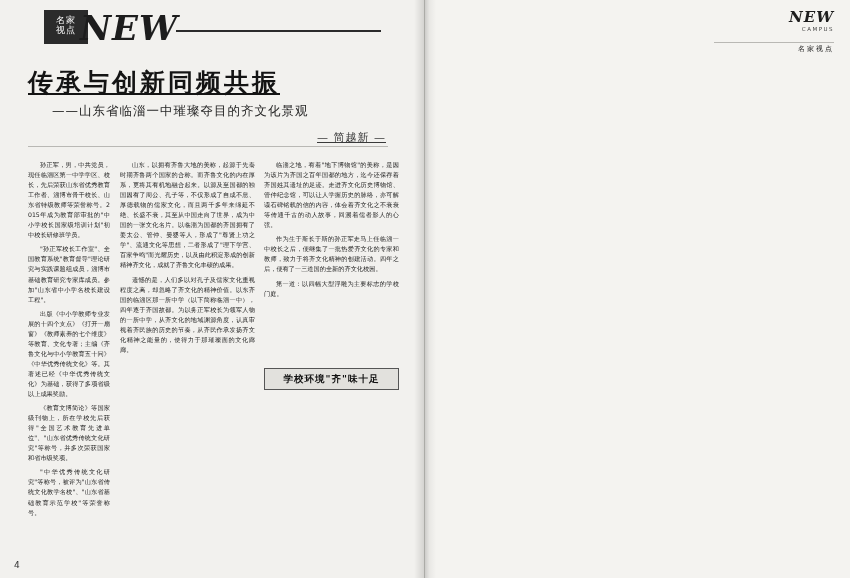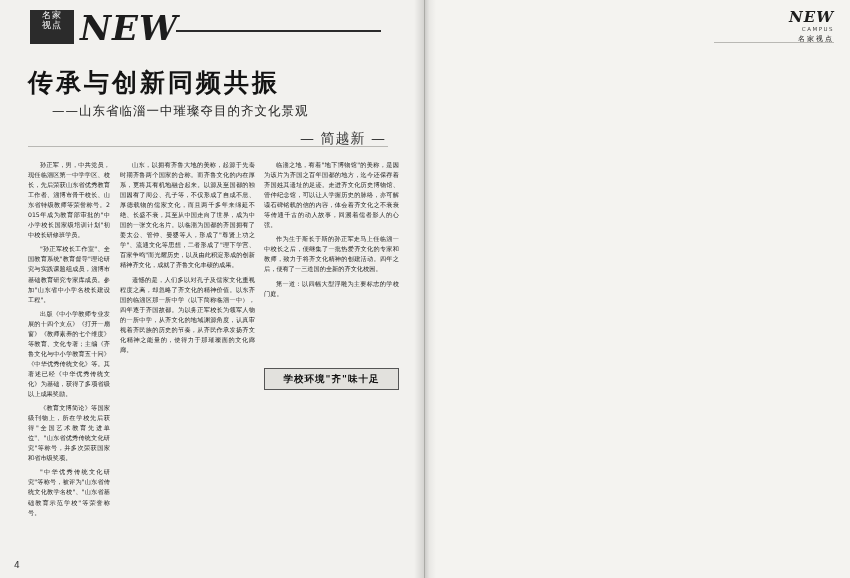--- a/index.html
+++ b/index.html
@@ -33,27 +33,28 @@
     background: linear-gradient(to right, rgba(0,0,0,0) 0%, rgba(0,0,0,0.12) 45%, rgba(0,0,0,0.16) 50%, rgba(0,0,0,0.05) 70%, rgba(0,0,0,0) 100%);
     pointer-events: none;
   }
 
   
   .masthead {
     position: absolute; left: 28px; top: 10px;
     width: 330px; height: 38px;
   }
   .mh-badge {
-    position: absolute; left: 2px; top: 0;
+    position: absolute; left: 16px; top: 0;
     width: 44px; height: 34px;
     background: #2b2b2b;
     color: #fff;
     font-size: 9px;
     line-height: 1.15;
     text-align: center;
+    padding-top: 5px;
     letter-spacing: 1px;
   }
   .mh-new {
     position: absolute; left: 52px; top: -2px;
     font-family: "DejaVu Serif", "Liberation Serif", serif;
     font-style: italic;
     font-weight: bold;
     font-size: 34px;
     color: #1d1d1d;
     letter-spacing: 1px;
@@ -64,33 +65,35 @@
   }
 
   
   .art-title {
     position: absolute; left: 28px; top: 66px;
     font-family: "DejaVu Serif", "Liberation Serif", serif;
     font-size: 25px;
     font-weight: bold;
     letter-spacing: 3px;
     color: #141414;
+    text-decoration: underline;
   }
   .art-sub {
     position: absolute; left: 52px; top: 103px;
     font-size: 12.5px;
     letter-spacing: 1px;
     color: #262626;
     text-align: center;
   }
   .art-byline {
     position: absolute; right: 38px; top: 130px;
-    font-size: 14px;
+    font-size: 11px;
     color: #3a3a3a;
     letter-spacing: 1px;
+    text-decoration: underline;
   }
   .title-rule {
     position: absolute; left: 28px; top: 146px;
     width: 360px; height: 1px; background: #b9b8b4;
   }
 
   
   .col {
     position: absolute;
     font-size: 6.2px;
@@ -129,21 +132,21 @@
   .rp-logo .rp-new {
     font-family: "DejaVu Serif", "Liberation Serif", serif;
     font-style: italic; font-weight: bold;
     font-size: 15px; color: #1d1d1d; letter-spacing: 1px;
     line-height: 1;
   }
   .rp-logo .rp-en {
     font-size: 5.5px; color: #444; letter-spacing: 1.5px; margin-top: 1px;
   }
   .rp-logo .rp-cn {
-    font-size: 7px; color: #222; letter-spacing: 2px; margin-top: 2px; text-align: right;
+    font-size: 7px; color: #222; letter-spacing: 2px; margin-top: 12px; text-align: right;
   }
   .rp-rule {
     position: absolute; right: 16px; top: 42px;
     width: 120px; height: 1px; background: #b9b8b4;
   }
 
   
   .pagenum-left {
     position: absolute; left: 14px; bottom: 8px;
     font-size: 9px; color: #333;

